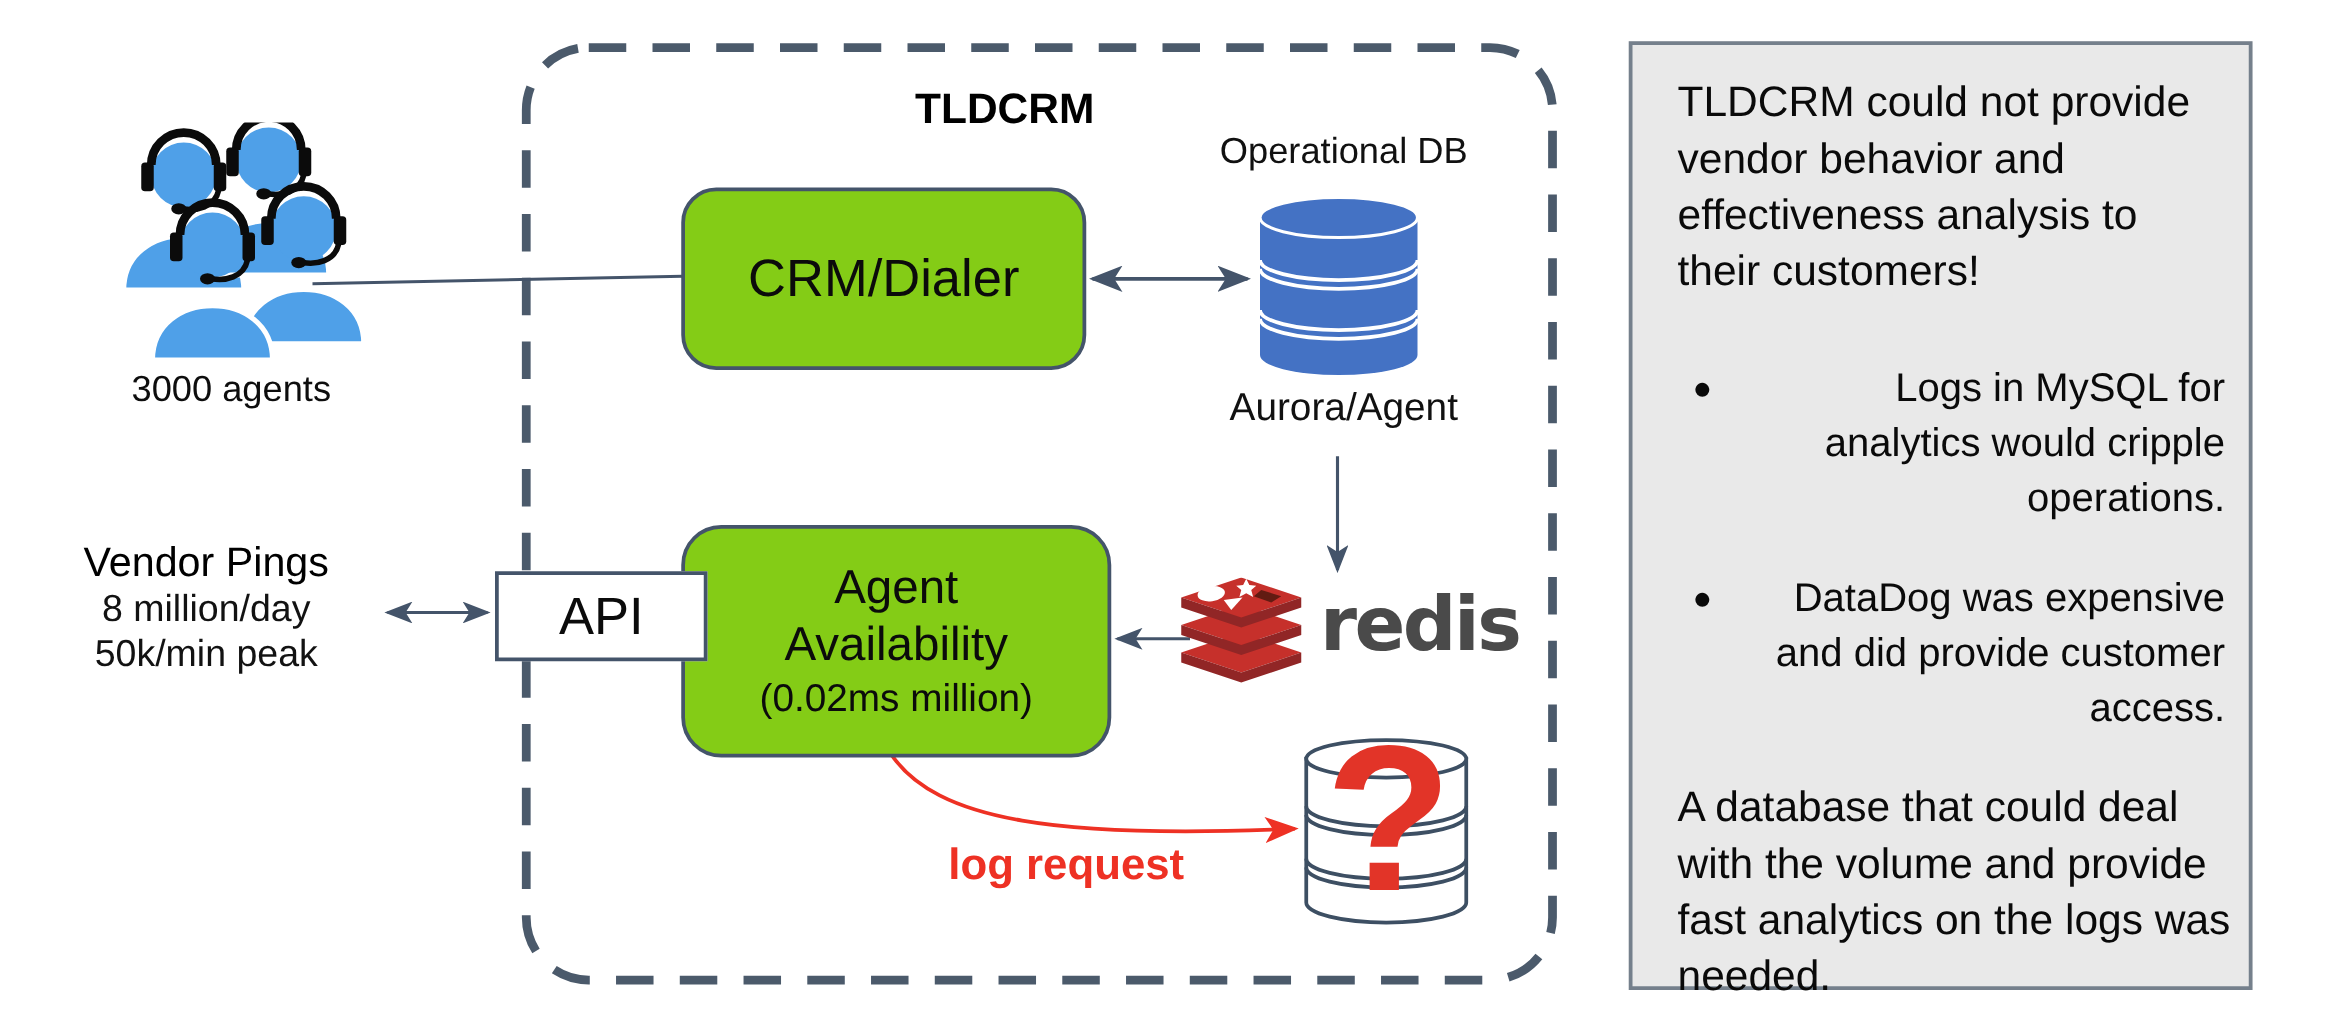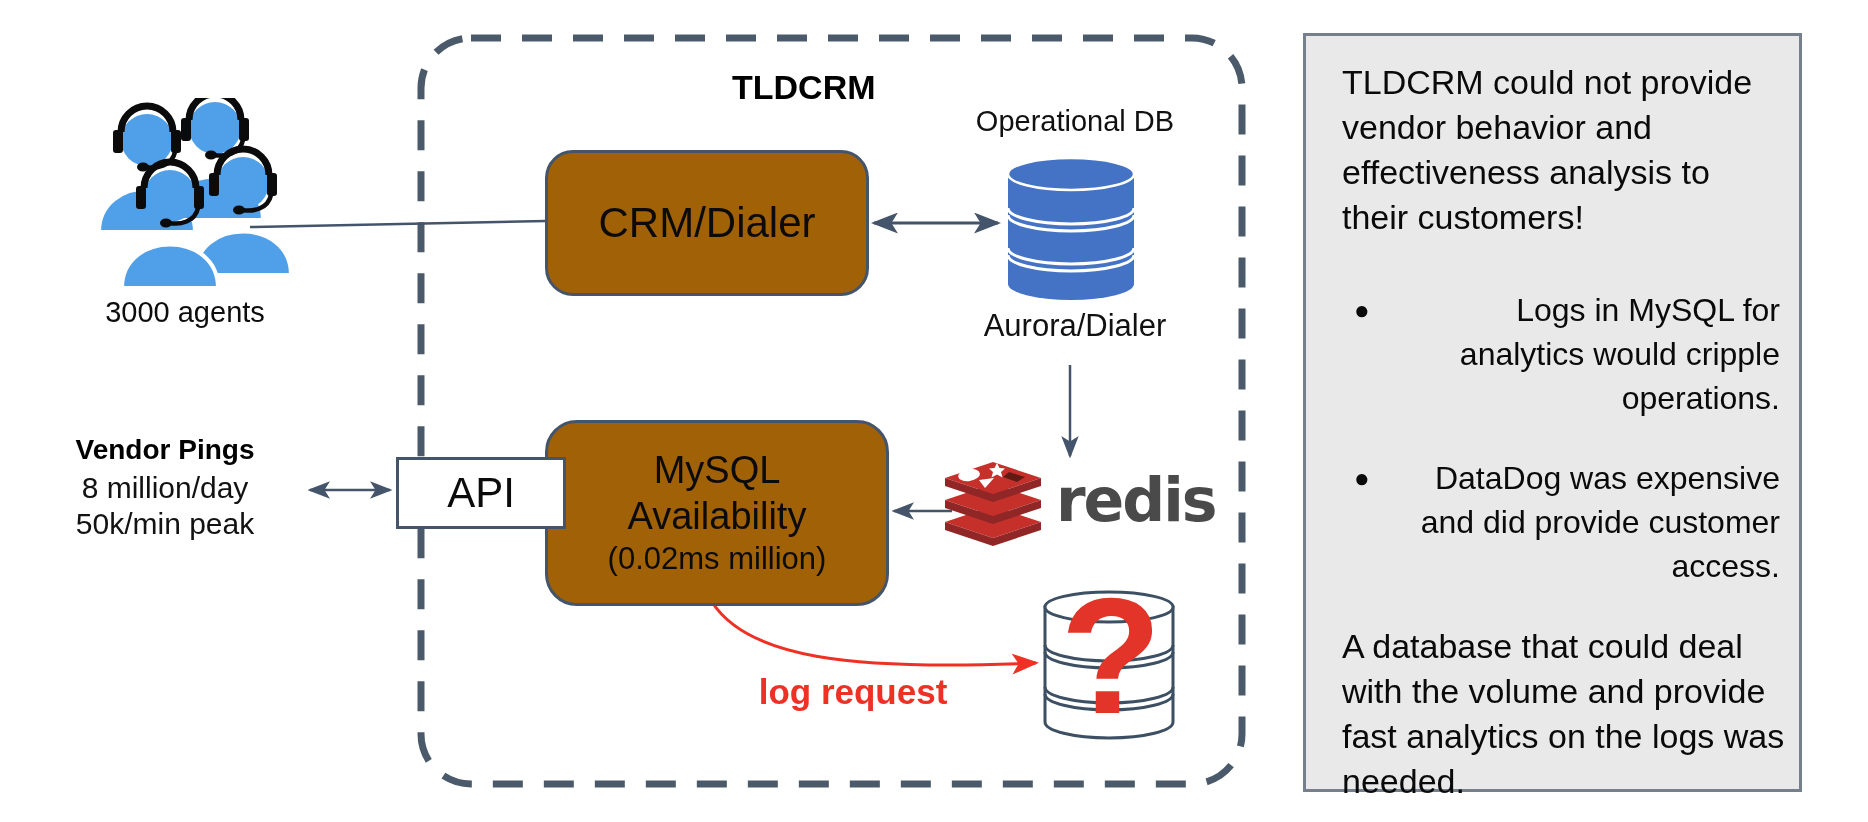--- a/index.html
+++ b/index.html
@@ -10,30 +10,30 @@
   }
   #overlay { position:absolute; left:0; top:0; width:1868px; height:822px; z-index:1; }
   .node { position:absolute; z-index:2; }
 
   
   .agents-count {
     left:85px; top:296px; width:200px; text-align:center;
     font-size:29px; color:#0d0d0d;
   }
   .vendor-block { left:15px; top:430px; width:300px; text-align:center; }
-  .vendor-title { font-size:28px; font-weight:bold; line-height:40px; color:#000; }
+  .vendor-title { font-size:33px; font-weight:normal; line-height:40px; color:#000; }
   .vendor-line  { font-size:30px; line-height:36px; color:#121212; }
 
   
   .tldcrm-title {
     left:732px; top:68px; width:210px; text-align:left;
     font-size:34px; font-weight:bold; color:#000;
   }
   .gray-box {
-    background:#a16207; border:3px solid #44546A; border-radius:28px;
+    background:#84cc16; border:3px solid #44546A; border-radius:28px;
     display:flex; flex-direction:column; align-items:center; justify-content:center;
   }
   .crm-box { left:545px; top:150px; width:318px; height:140px; }
   .crm-label { font-size:42px; color:#0b0b0b; }
 
   .opdb-title { left:970px; top:105px; width:210px; text-align:center; font-size:29px; }
   .opdb-subtitle { left:965px; top:308px; width:220px; text-align:center; font-size:31px; }
   .db-blue-svg { left:1006px; top:156px; }
 
   .avail-box { left:545px; top:420px; width:338px; height:180px; border-radius:32px; }
@@ -164,24 +164,24 @@
 
   <svg class="node db-blue-svg" width="130" height="146" viewBox="0 0 130 146">
     <path d="M2,18 v110 a63,16 0 0 0 126,0 v-110 Z" fill="#4472C4"></path>
     <ellipse cx="65" cy="18" rx="63" ry="16" fill="#4472C4" stroke="#ffffff" stroke-width="2.5"></ellipse>
     <path d="M2,52 a63,16 0 0 0 126,0" stroke="#ffffff" stroke-width="3" fill="none"></path>
     <path d="M2,59 a63,16 0 0 0 126,0" stroke="#ffffff" stroke-width="3" fill="none"></path>
     <path d="M2,92 a63,16 0 0 0 126,0" stroke="#ffffff" stroke-width="3" fill="none"></path>
     <path d="M2,99 a63,16 0 0 0 126,0" stroke="#ffffff" stroke-width="3" fill="none"></path>
   </svg>
 
-  <div class="node opdb-subtitle">Aurora/Dialer</div>
+  <div class="node opdb-subtitle">Aurora/Agent</div>
 
   <div class="node gray-box avail-box">
-    <div class="avail-title">MySQL
+    <div class="avail-title">Agent
 Availability</div>
     <div class="avail-sub">(0.02ms million)</div>
   </div>
 
   <div class="node api-box">
     <div class="api-label">API</div>
   </div>
 
   <svg class="node redis-logo" width="104" height="96" viewBox="0 0 104 96">
     <g>

